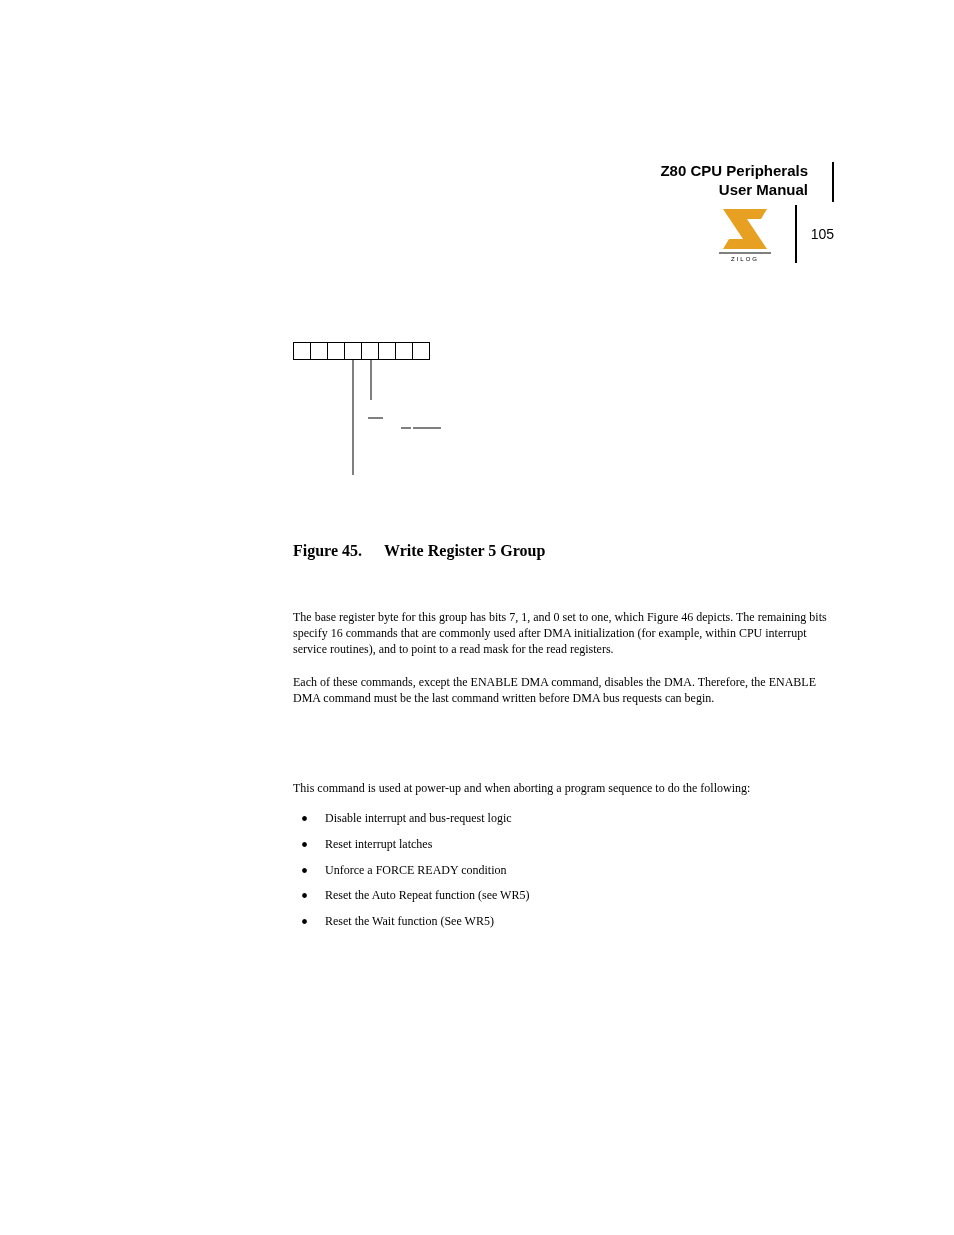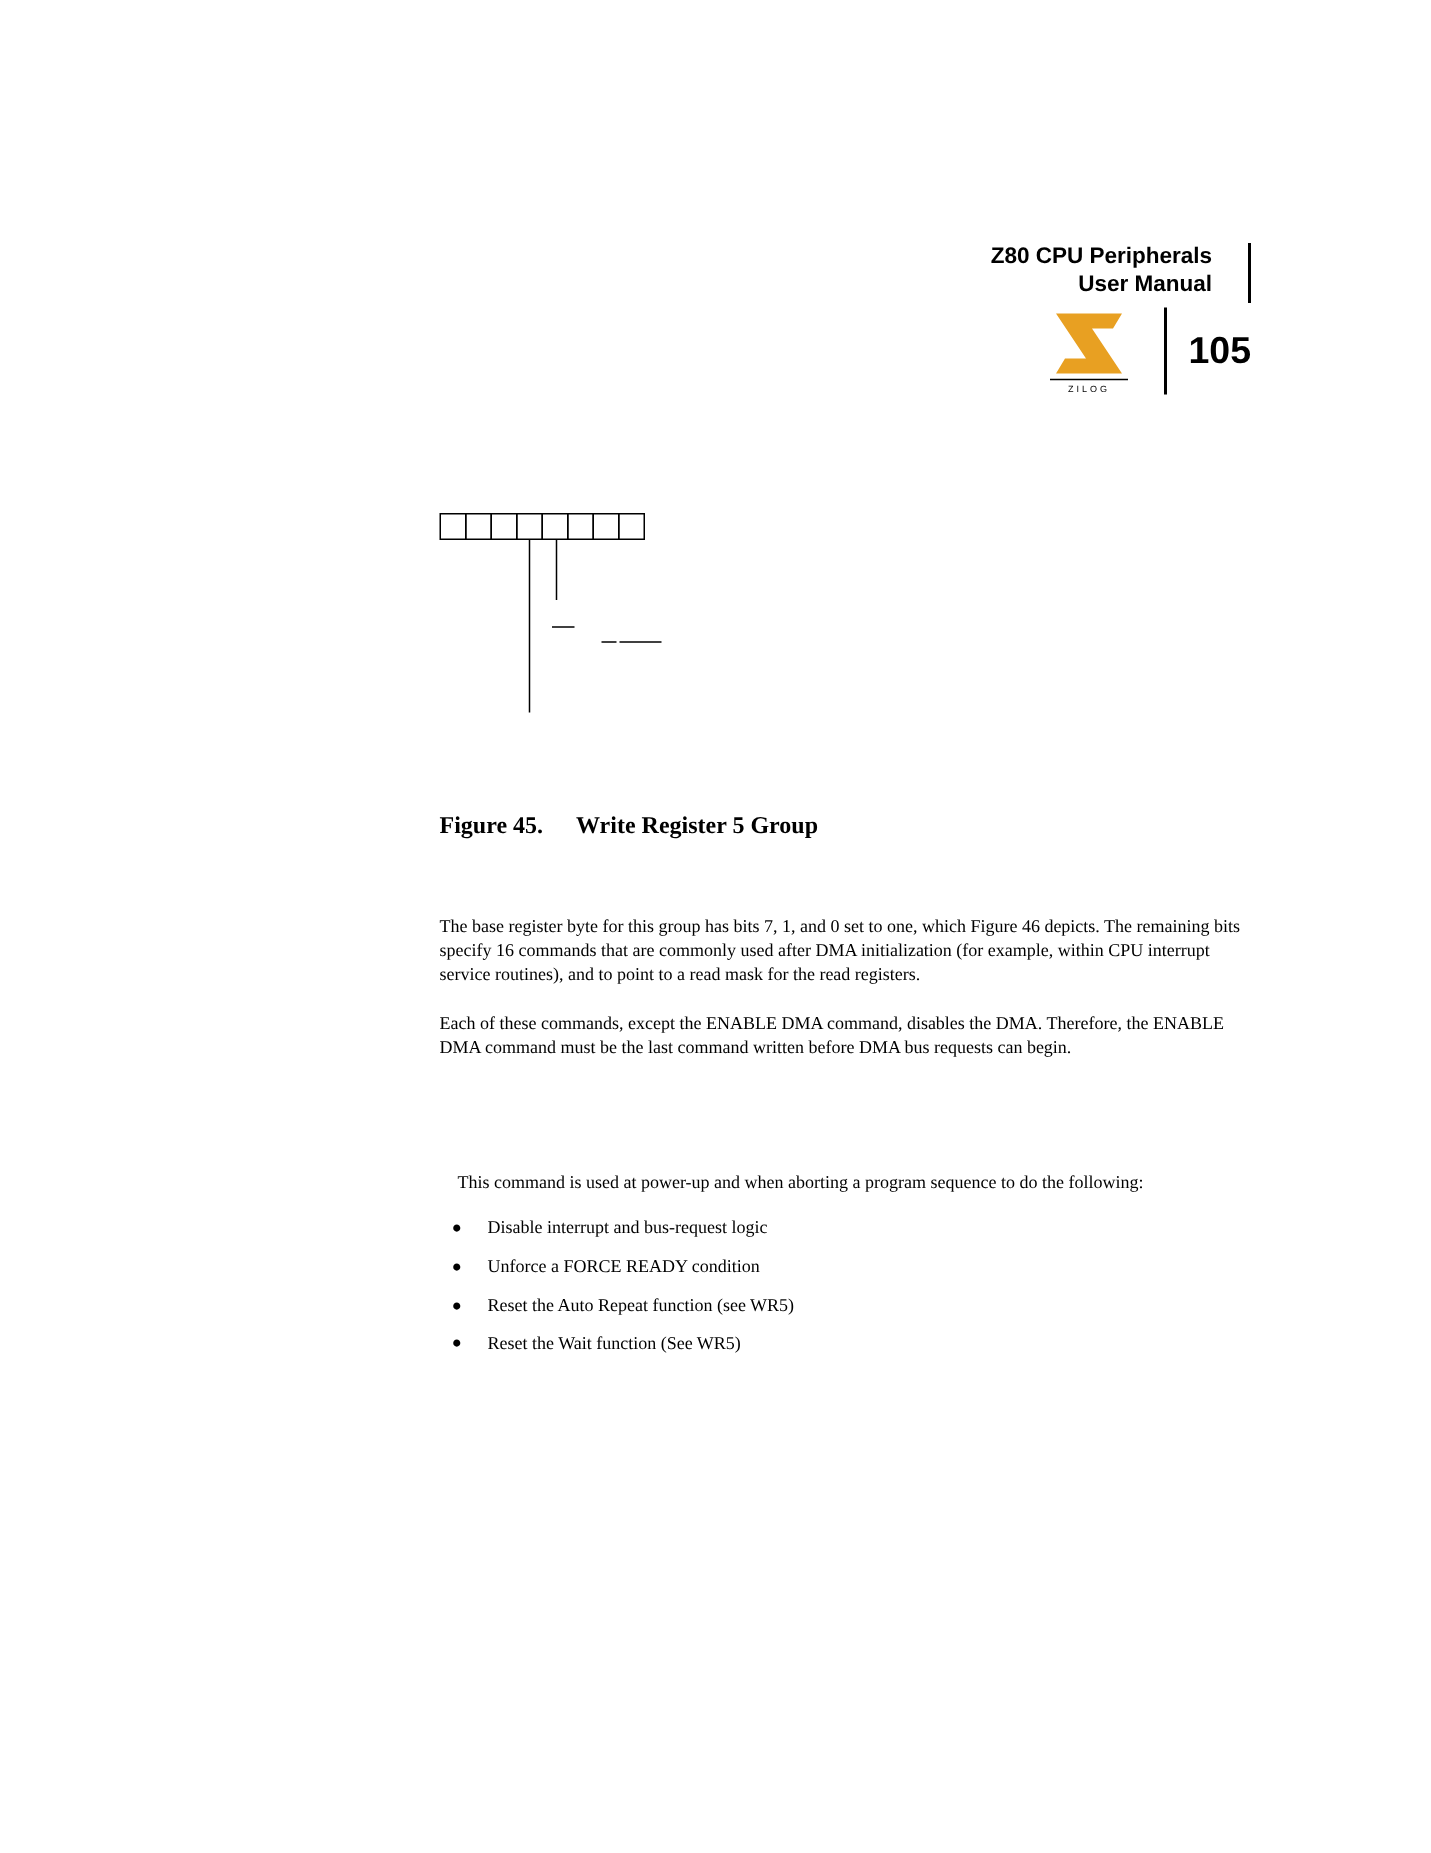--- a/index.html
+++ b/index.html
@@ -48,22 +48,22 @@
     height: 58px;
   }
   .logo-svg {
     width: 56px;
     height: 58px;
   }
   .page-number {
     display: inline-block;
     vertical-align: bottom;
     font-family: Arial, Helvetica, sans-serif;
-    font-weight: bold;
-    font-size: 25px;
+    font-weight: normal;
+    font-size: 14px;
     padding-left: 10px;
     line-height: 58px;
   }
 
   
   .figure-area {
     position: absolute;
     left: 293px;
     top: 342px;
     width: 160px;
@@ -94,21 +94,21 @@
   .body {
     position: absolute;
     left: 293px;
     top: 610px;
     width: 548px;
     font-size: 12px;
     line-height: 1.32;
   }
   .para { margin: 0 0 14px 0; }
   .para2 { margin: 18px 0 14px 0; }
-  .para3 { margin: 74px 0 14px 12px; font-family: Liberation Serif, serif; }
+  .para3 { margin: 74px 0 14px 0; font-family: Liberation Serif, serif; }
 
   ul.bullets {
     list-style: none;
     padding: 0;
     margin: 0;
   }
   ul.bullets li {
     position: relative;
     padding-left: 32px;
     margin: 0 0 10px 0;
@@ -169,19 +169,20 @@
   <div class="figure-caption">
     <span class="fignum">Figure 45.</span><span>Write Register 5 Group</span>
   </div>
 
   <div class="body">
     <p class="para">The base register byte for this group has bits 7, 1, and 0 set to one, which Figure 46 depicts. The remaining bits specify 16 commands that are commonly used after DMA initialization (for example, within CPU interrupt service routines), and to point to a read mask for the read registers.</p>
     <p class="para2">Each of these commands, except the ENABLE DMA command, disables the DMA. Therefore, the ENABLE DMA command must be the last command written before DMA bus requests can begin.</p>
     <p class="para3">This command is used at power-up and when aborting a program sequence to do the following:</p>
     <ul class="bullets">
       <li>Disable interrupt and bus-request logic</li>
+      <li>Reset interrupt latches</li>
       <li>Unforce a FORCE READY condition</li>
       <li>Reset the Auto Repeat function (see WR5)</li>
       <li>Reset the Wait function (See WR5)</li>
     </ul>
   </div>
 
 </div>
 
 </body></html>

